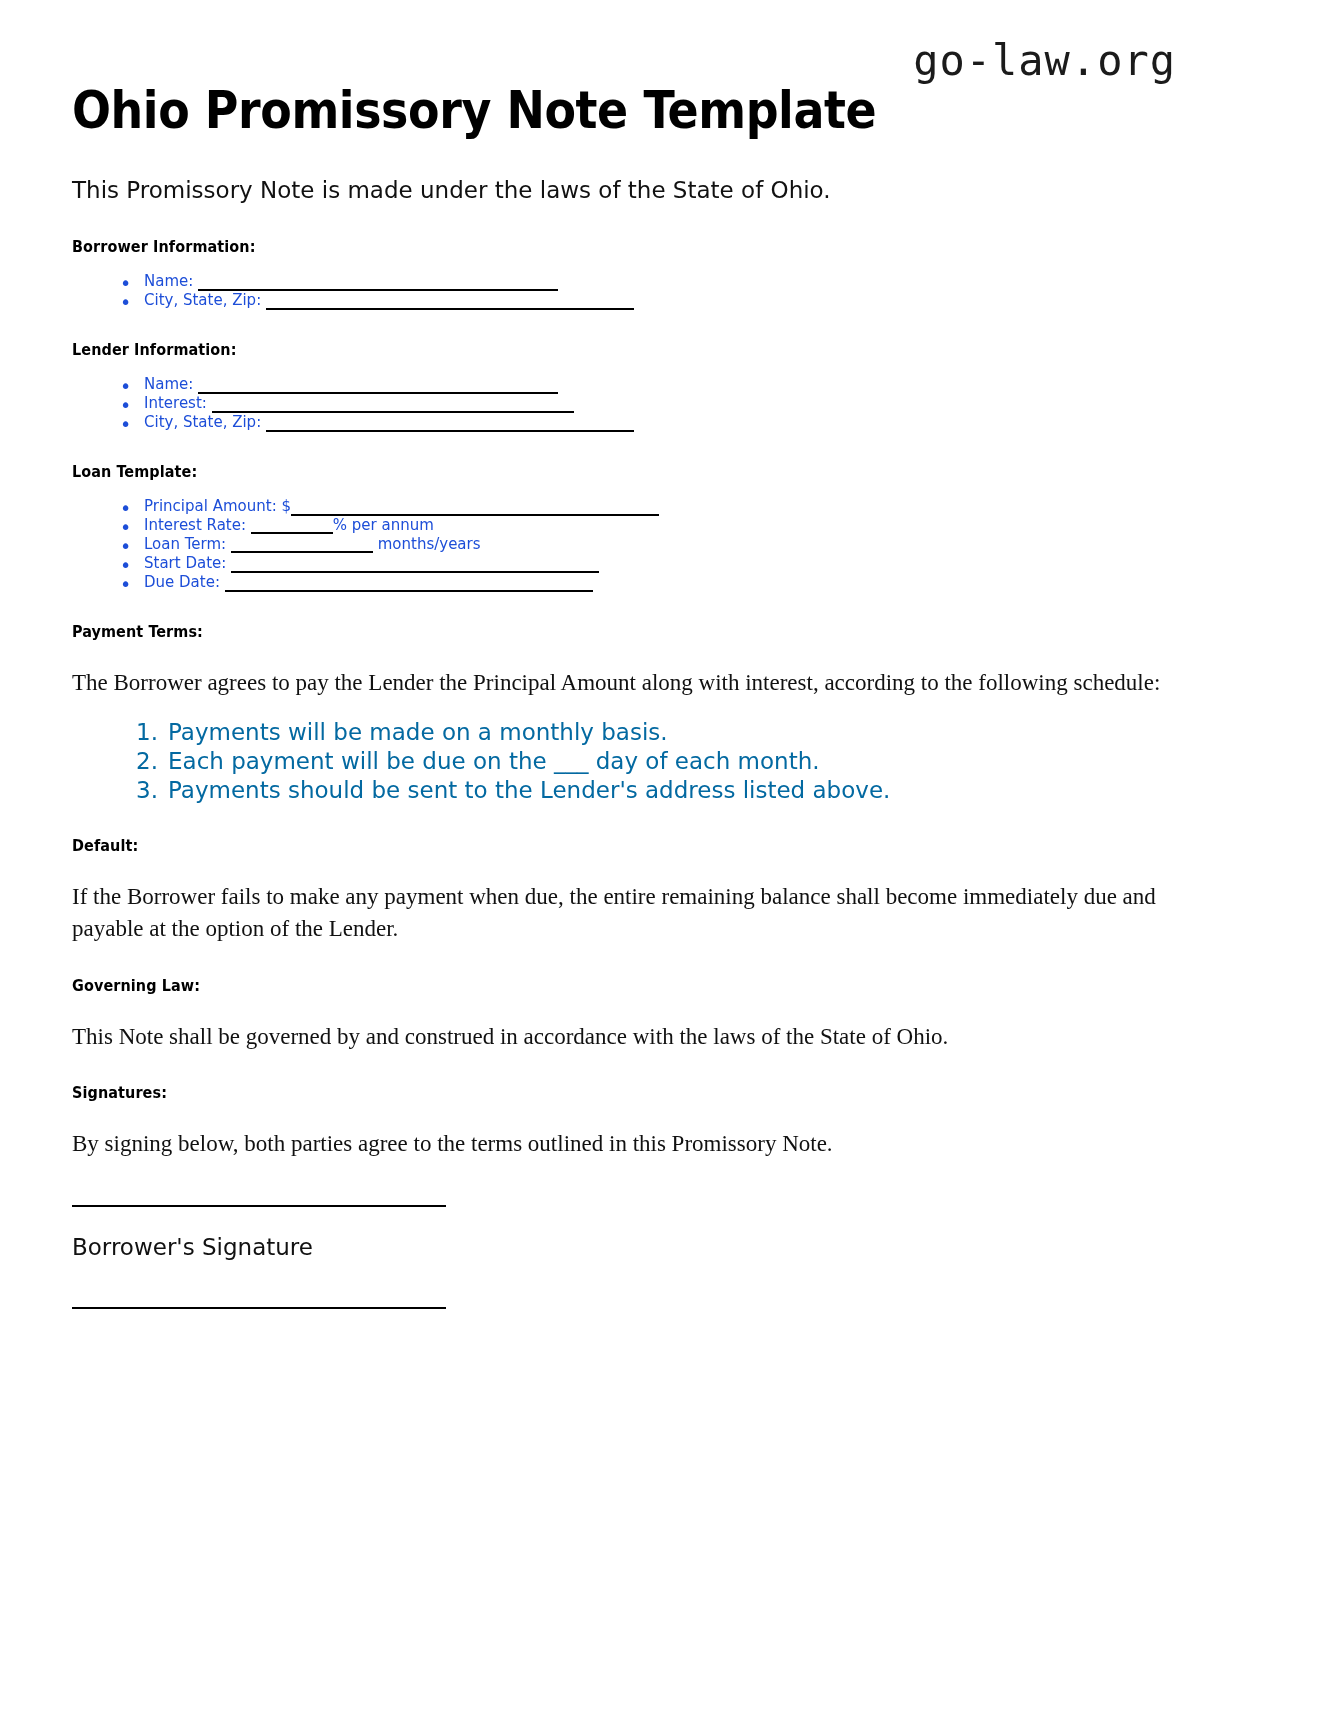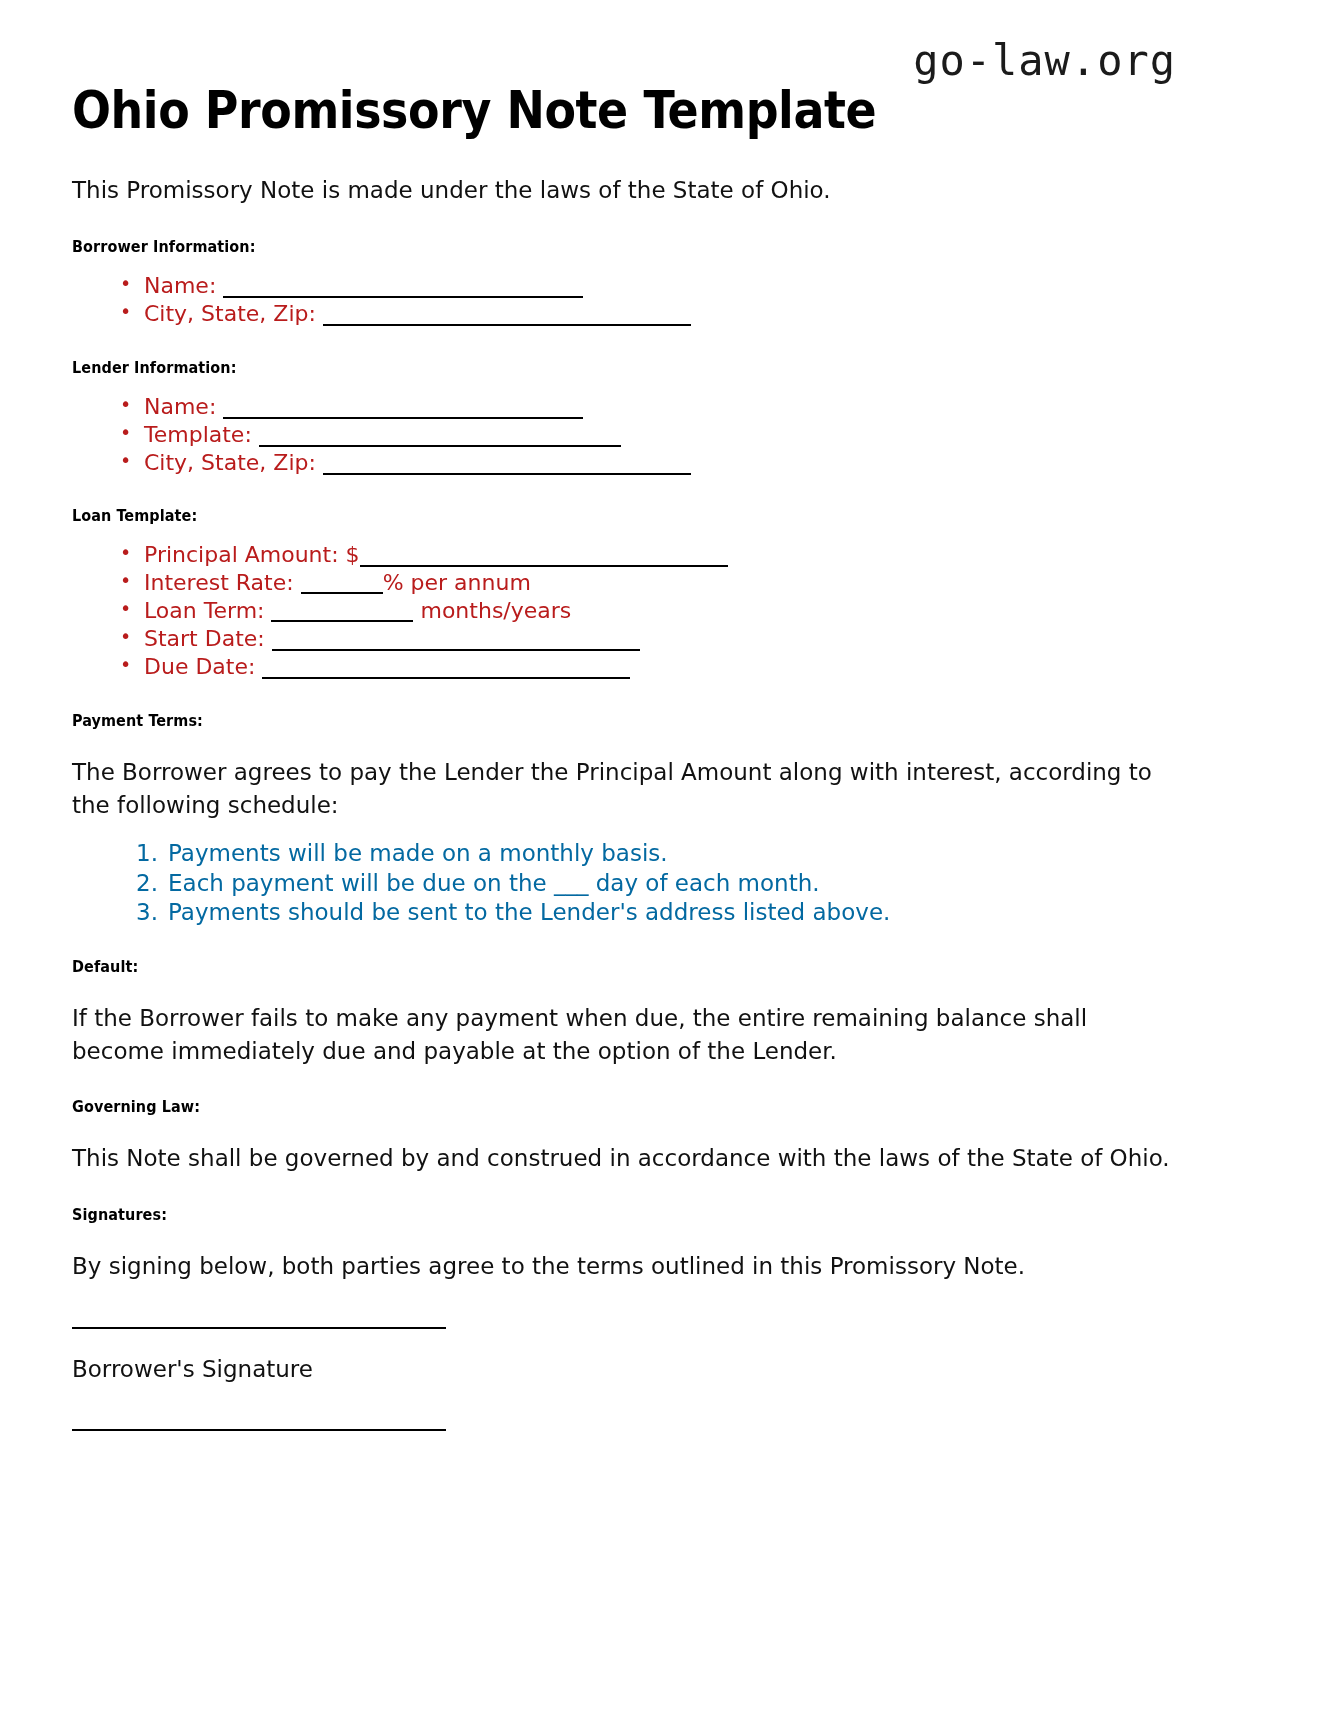--- a/index.html
+++ b/index.html
@@ -59,24 +59,24 @@
     letter-spacing: 0.1px;
     color: #000;
   }
   ul.fields {
     margin: 0;
     padding: 16px 0 0 44px;
     list-style: none;
   }
   ul.fields li {
     position: relative;
-    font-size: 22px;
+    font-size: 15px;
     line-height: 1.27;
     padding-left: 28px;
-    color: #b91c1c;
+    color: #1d4ed8;
     white-space: nowrap;
   }
   ul.fields li::before {
     content: "\2022";
     position: absolute;
     left: 4px;
     top: -1px;
     font-size: 19px;
   }
   ol.steps {
@@ -93,21 +93,21 @@
     padding-left: 32px;
     color: #0369a1;
     white-space: nowrap;
   }
   ol.steps li::before {
     content: counter(stepctr) ".";
     position: absolute;
     left: 0;
     top: 0;
   }
-  .spacer-para { padding-top: 26px; }
+  .spacer-para { padding-top: 26px; font-family: Liberation Serif, serif; }
   .blank {
     display: inline-block;
     border-bottom: 2.5px solid #000;
     vertical-align: -5px;
     height: 17px;
   }
   .blank-thin {
     display: inline-block;
     border-bottom: 2px solid #000;
     vertical-align: -4px;
@@ -140,21 +140,21 @@
 
   <h2 class="section">Borrower Information:</h2>
   <ul class="fields">
     <li><span>Name:</span> <span class="blank" style="width:360px"></span></li>
     <li><span>City, State, Zip:</span> <span class="blank" style="width:368px"></span></li>
   </ul>
 
   <h2 class="section">Lender Information:</h2>
   <ul class="fields">
     <li><span>Name:</span> <span class="blank" style="width:360px"></span></li>
-    <li><span>Template:</span> <span class="blank" style="width:362px"></span></li>
+    <li><span>Interest:</span> <span class="blank" style="width:362px"></span></li>
     <li><span>City, State, Zip:</span> <span class="blank" style="width:368px"></span></li>
   </ul>
 
   <h2 class="section">Loan Template:</h2>
   <ul class="fields">
     <li><span>Principal Amount: $</span><span class="blank" style="width:368px"></span></li>
     <li><span>Interest Rate:</span> <span class="blank-thin" style="width:82px"></span><span>% per annum</span></li>
     <li><span>Loan Term:</span> <span class="blank-thin" style="width:142px"></span><span> months/years</span></li>
     <li><span>Start Date:</span> <span class="blank" style="width:368px"></span></li>
     <li><span>Due Date:</span> <span class="blank" style="width:368px"></span></li>

